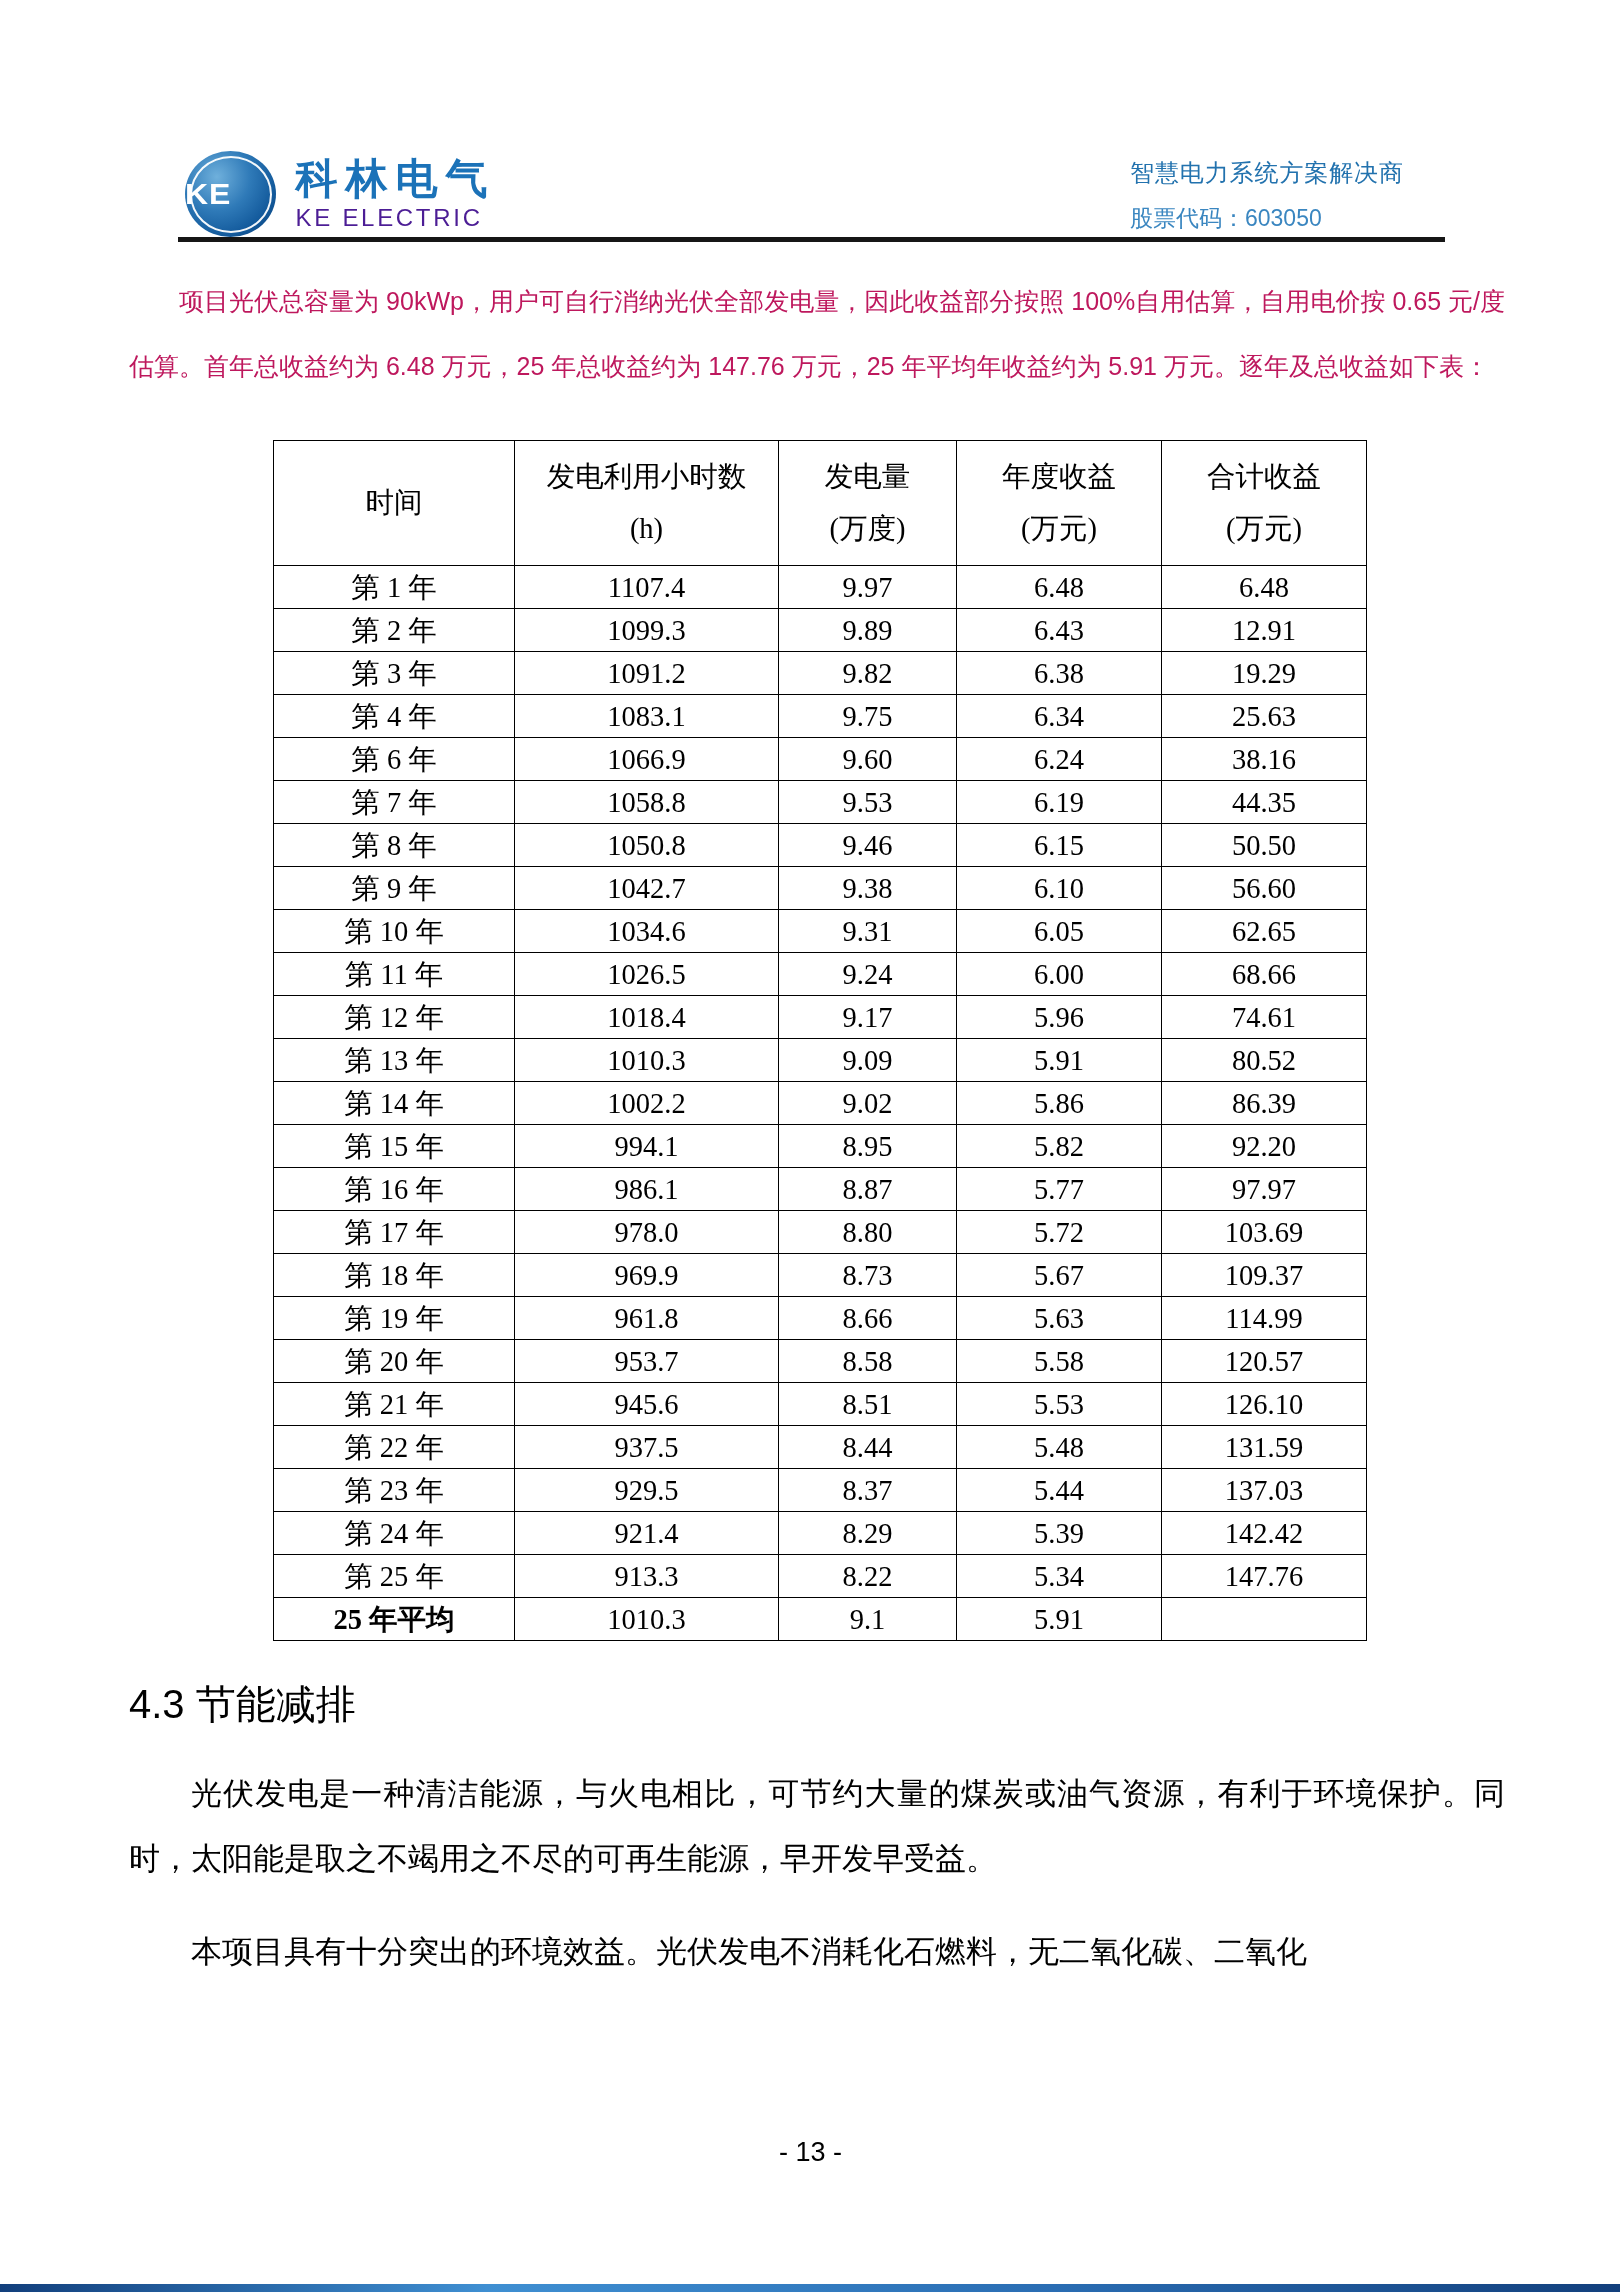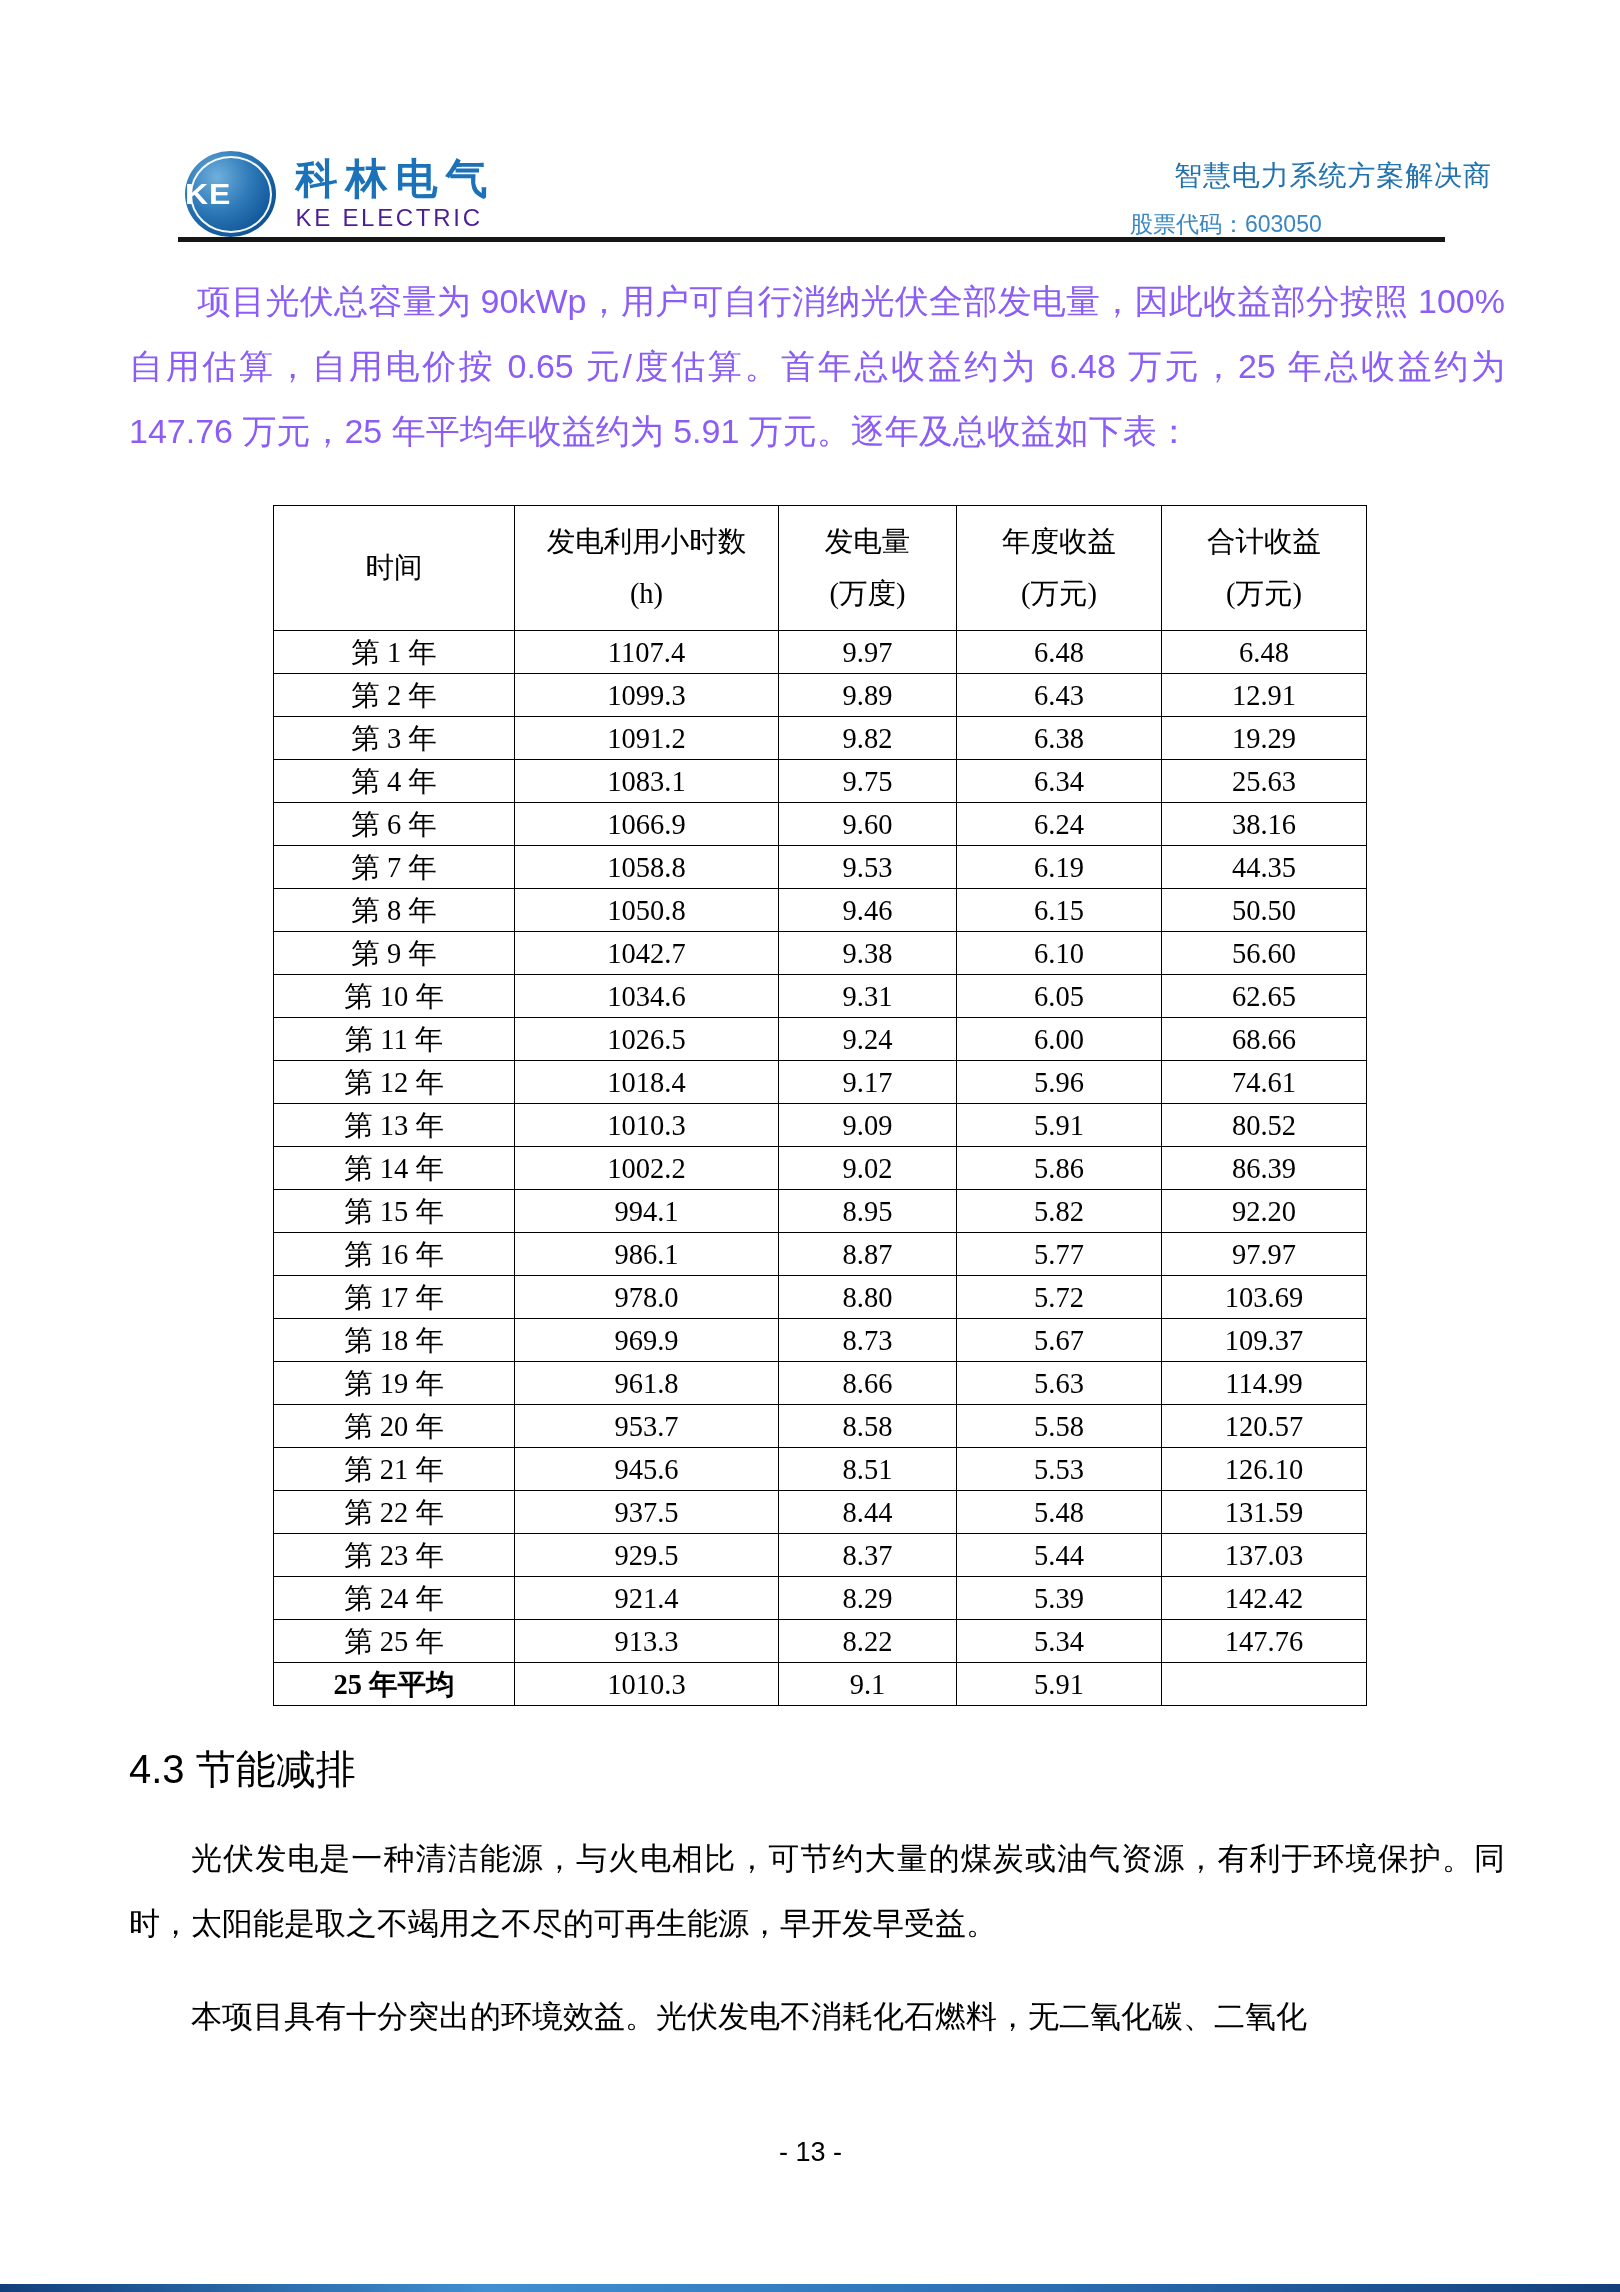--- a/index.html
+++ b/index.html
@@ -32,32 +32,32 @@
   }
   .logo-badge .ke {
     color: #ffffff; font-weight: bold; font-size: 32px;
     letter-spacing: 0.9px; font-family: "Liberation Sans", sans-serif;
     transform: scaleY(0.9);
   }
   .logo-text { margin-left: 19.6px; }
   .logo-cn { font-size: 42px; font-weight: bold; color: #1b72b8; letter-spacing: 8px; line-height: 46px; }
   .logo-en { font-size: 24px; color: #4c1d95; letter-spacing: 2.7px; margin-top: 1.8px; }
   .header-right { position: absolute; left: 1130px; top: 157px; }
-  .tagline { font-size: 28px; color: #2272ae; letter-spacing: 0.9px; margin-left: 44px; }
+  .tagline { font-size: 24px; color: #2272ae; letter-spacing: 0.9px; }
   .stock { font-size: 23px; color: #3a86c0; margin-top: 14.3px; }
   .header-rule { position: absolute; left: 178px; top: 237px; width: 1267px; height: 4.5px; background: #161616; }
 
   
   .intro {
     margin: 27px 116px 0 129px;
-    font-size: 34px;
+    font-size: 25px;
     line-height: 65px;
     text-align: justify;
     text-indent: 2em;
-    color: #8b5cf6;
+    color: #be185d;
   }
 
   
   table.gen-table {
     margin: 41px 0 0 273px;
     width: 1092px;
     border-collapse: collapse;
     font-family: "Liberation Serif", "DejaVu Serif", serif;
     font-size: 28.5px;
     table-layout: fixed;

